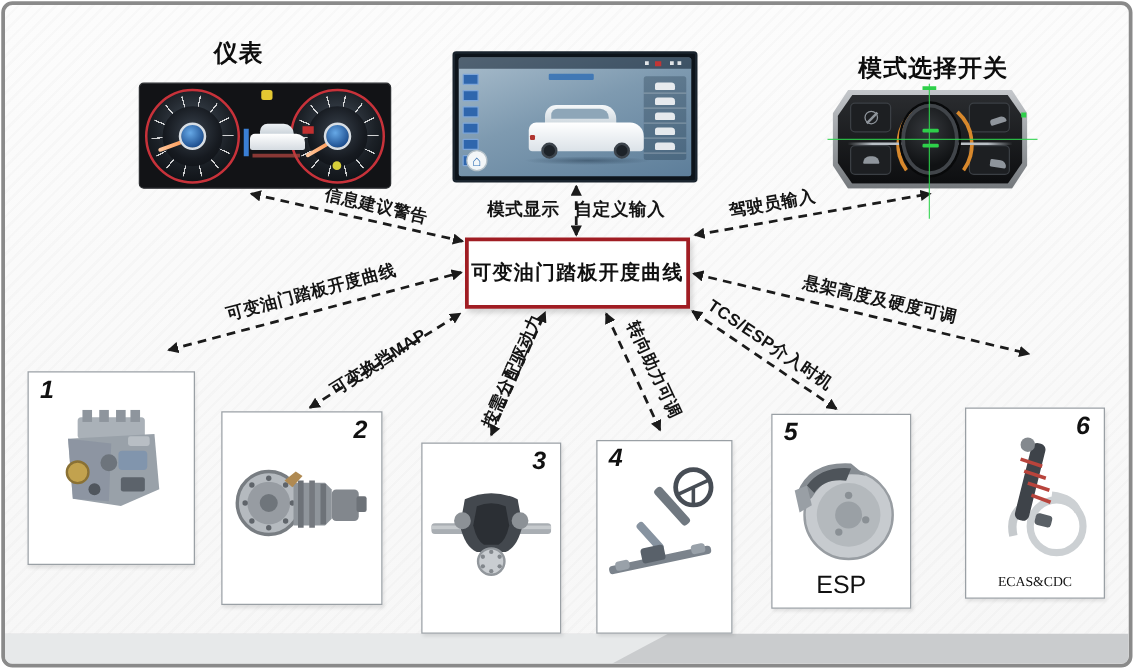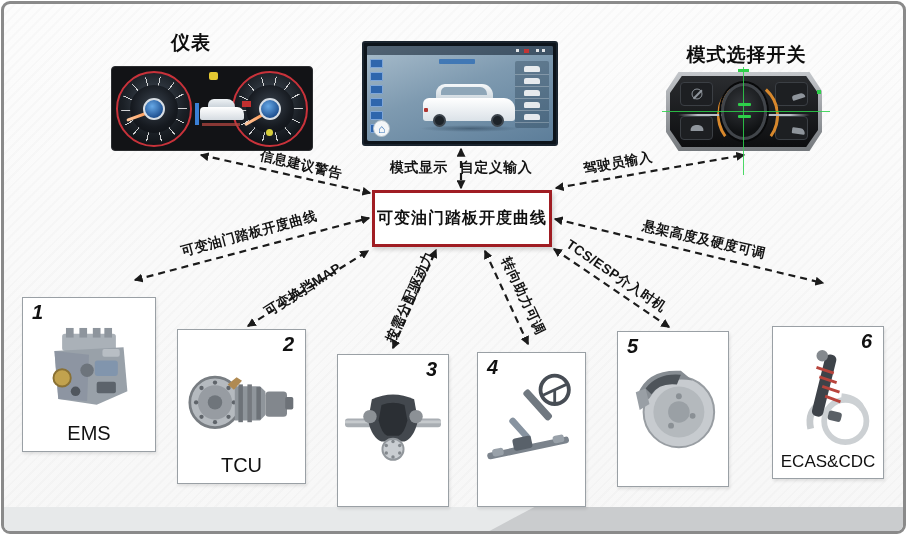--- a/index.html
+++ b/index.html
@@ -100,21 +100,21 @@
               background:linear-gradient(90deg,transparent,#b9bfc5 15%,#b9bfc5 85%,transparent); }
   .cross-v { position:absolute; left:739px; top:63px; width:1px; height:108px; background:rgba(45,210,75,.85); }
   .cross-h { position:absolute; left:658px; top:107px; width:168px; height:1px; background:rgba(45,210,75,.85); }
   .green-tick { position:absolute; left:734px; top:65px; width:11px; height:3px; background:#2ed04a; }
   .green-dot { position:absolute; left:813px; top:86px; width:4px; height:4px; background:#2ed04a; }
   
   .comp { position:absolute; background:#fff; border:1.5px solid #9aa0a5; box-shadow:1px 2px 3px rgba(0,0,0,.10); }
   .comp .num { position:absolute; top:3px; font-style:italic; font-weight:bold; font-size:20px; color:#111; }
   .nl { left:9px; } .nr { right:11px; }
   .clabel { position:absolute; left:0; right:0; bottom:6px; text-align:center; font-size:20px; color:#111; }
-  .clabel.small { font-size:17px; }
+  .clabel.small { font-size:11px;font-family:Liberation Serif, serif; }
   .comp svg { position:absolute; left:50%; top:50%; transform:translate(-50%,-55%); }
 </style>
 </head>
 <body>
 
 <div class="slide">
 
   <div class="footer-band"></div>
   <div class="footer-light"></div>
 
@@ -250,21 +250,20 @@
         <rect x="66" y="6" width="8" height="10" fill="#8e959d"></rect>
       <polygon points="14,30 86,26 90,72 58,86 18,80" fill="#99a1a9"></polygon>
       <polygon points="14,30 50,34 48,82 18,80" fill="#8a92a0" opacity=".8"></polygon>
       <circle cx="22" cy="58" r="9" fill="#c2a24e" stroke="#8a7134" stroke-width="2"></circle>
       <circle cx="48" cy="50" r="7" fill="#6d747c"></circle>
       <rect x="56" y="40" width="24" height="16" rx="3" fill="#7e93ad" opacity=".9"></rect>
       <rect x="58" y="62" width="20" height="12" rx="2" fill="#5c636b"></rect>
       <circle cx="36" cy="72" r="5" fill="#50565e"></circle>
       <rect x="64" y="28" width="18" height="8" rx="2" fill="#b8bec4"></rect>
     </svg>
-    <div class="clabel">EMS</div>
   </div>
 
   <div class="comp" style="left:173px; top:325px; width:129px; height:155px;">
     <span class="num nr">2</span>
     <svg width="108" height="92" viewBox="0 0 120 100">
       <circle cx="30" cy="50" r="28" fill="#b5babf" stroke="#787d82" stroke-width="3"></circle>
       <circle cx="30" cy="50" r="19" fill="#979ca2"></circle>
       <circle cx="30" cy="50" r="8" fill="#6f757b"></circle>
       <g fill="#5f646a">
         <circle cx="30" cy="28" r="2.4"></circle>
@@ -277,21 +276,20 @@
           <circle cx="15" cy="34" r="2.4"></circle>
       </g>
       <path d="M52 32 h28 l6 6 v26 l-6 6 h-28 z" fill="#8f959b"></path>
       <rect x="56" y="30" width="5" height="42" fill="#6d7278"></rect>
         <rect x="66" y="30" width="5" height="42" fill="#75797f"></rect>
       <rect x="76" y="33" width="5" height="36" fill="#6d7278"></rect>
       <rect x="86" y="38" width="24" height="28" rx="4" fill="#82878d"></rect>
       <rect x="108" y="44" width="9" height="14" rx="2" fill="#6d7278"></rect>
       <path d="M44 30 l10 -8 6 4 -9 10 z" fill="#b08a52"></path>
     </svg>
-    <div class="clabel">TCU</div>
   </div>
 
   <div class="comp" style="left:333px; top:350px; width:112px; height:153px;">
     <span class="num nr">3</span>
     <svg width="96" height="96" viewBox="0 0 100 100">
       <rect x="0" y="42" width="100" height="9" rx="3" fill="#a9aeb3"></rect>
       <rect x="0" y="44" width="100" height="3" fill="#c6cacd"></rect>
       <path d="M28 22 q22 -10 44 0 l4 22 q-4 18 -14 22 h-24 q-10 -4 -14 -22 z" fill="#43484e"></path>
       <path d="M38 28 q12 -5 24 0 l3 16 q-3 13 -9 16 h-12 q-6 -3 -9 -16 z" fill="#2b2f34"></path>
       <circle cx="26" cy="40" r="7" fill="#8c9196"></circle>
@@ -329,20 +327,21 @@
       <circle cx="56" cy="58" r="36" fill="#c7cbcf" stroke="#989da2" stroke-width="2"></circle>
       <circle cx="56" cy="58" r="26" fill="#b4b9bd"></circle>
       <circle cx="56" cy="58" r="11" fill="#9aa0a5"></circle>
       <circle cx="56" cy="42" r="3" fill="#8a9095"></circle>
         <circle cx="70" cy="62" r="3" fill="#8a9095"></circle>
       <circle cx="48" cy="72" r="3" fill="#8a9095"></circle>
       <path d="M14 40 q10 -26 44 -24 l12 10 q-30 -6 -44 18 l-8 6 z" fill="#878d93"></path>
       <path d="M22 34 q12 -16 36 -14 l-4 10 q-18 -2 -26 10 z" fill="#4e545a"></path>
       <path d="M12 38 l10 -4 4 16 -10 6 z" fill="#999fa5"></path>
     </svg>
+    <div class="clabel">ESP</div>
   </div>
 
   <div class="comp" style="left:768px; top:322px; width:112px; height:153px;">
     <span class="num nr">6</span>
     <svg width="96" height="100" viewBox="0 0 100 104">
       <circle cx="68" cy="76" r="22" fill="none" stroke="#ccd0d3" stroke-width="6"></circle>
       <path d="M42 58 q-14 8 -10 26" fill="none" stroke="#c6cacd" stroke-width="7"></path>
       <path d="M64 50 q18 2 22 14" fill="none" stroke="#cdd1d4" stroke-width="6"></path>
       <rect x="40" y="6" width="12" height="66" rx="5" transform="rotate(14 46 39)" fill="#3e4349"></rect>
       <g stroke="#b8443c" stroke-width="3" fill="none">

